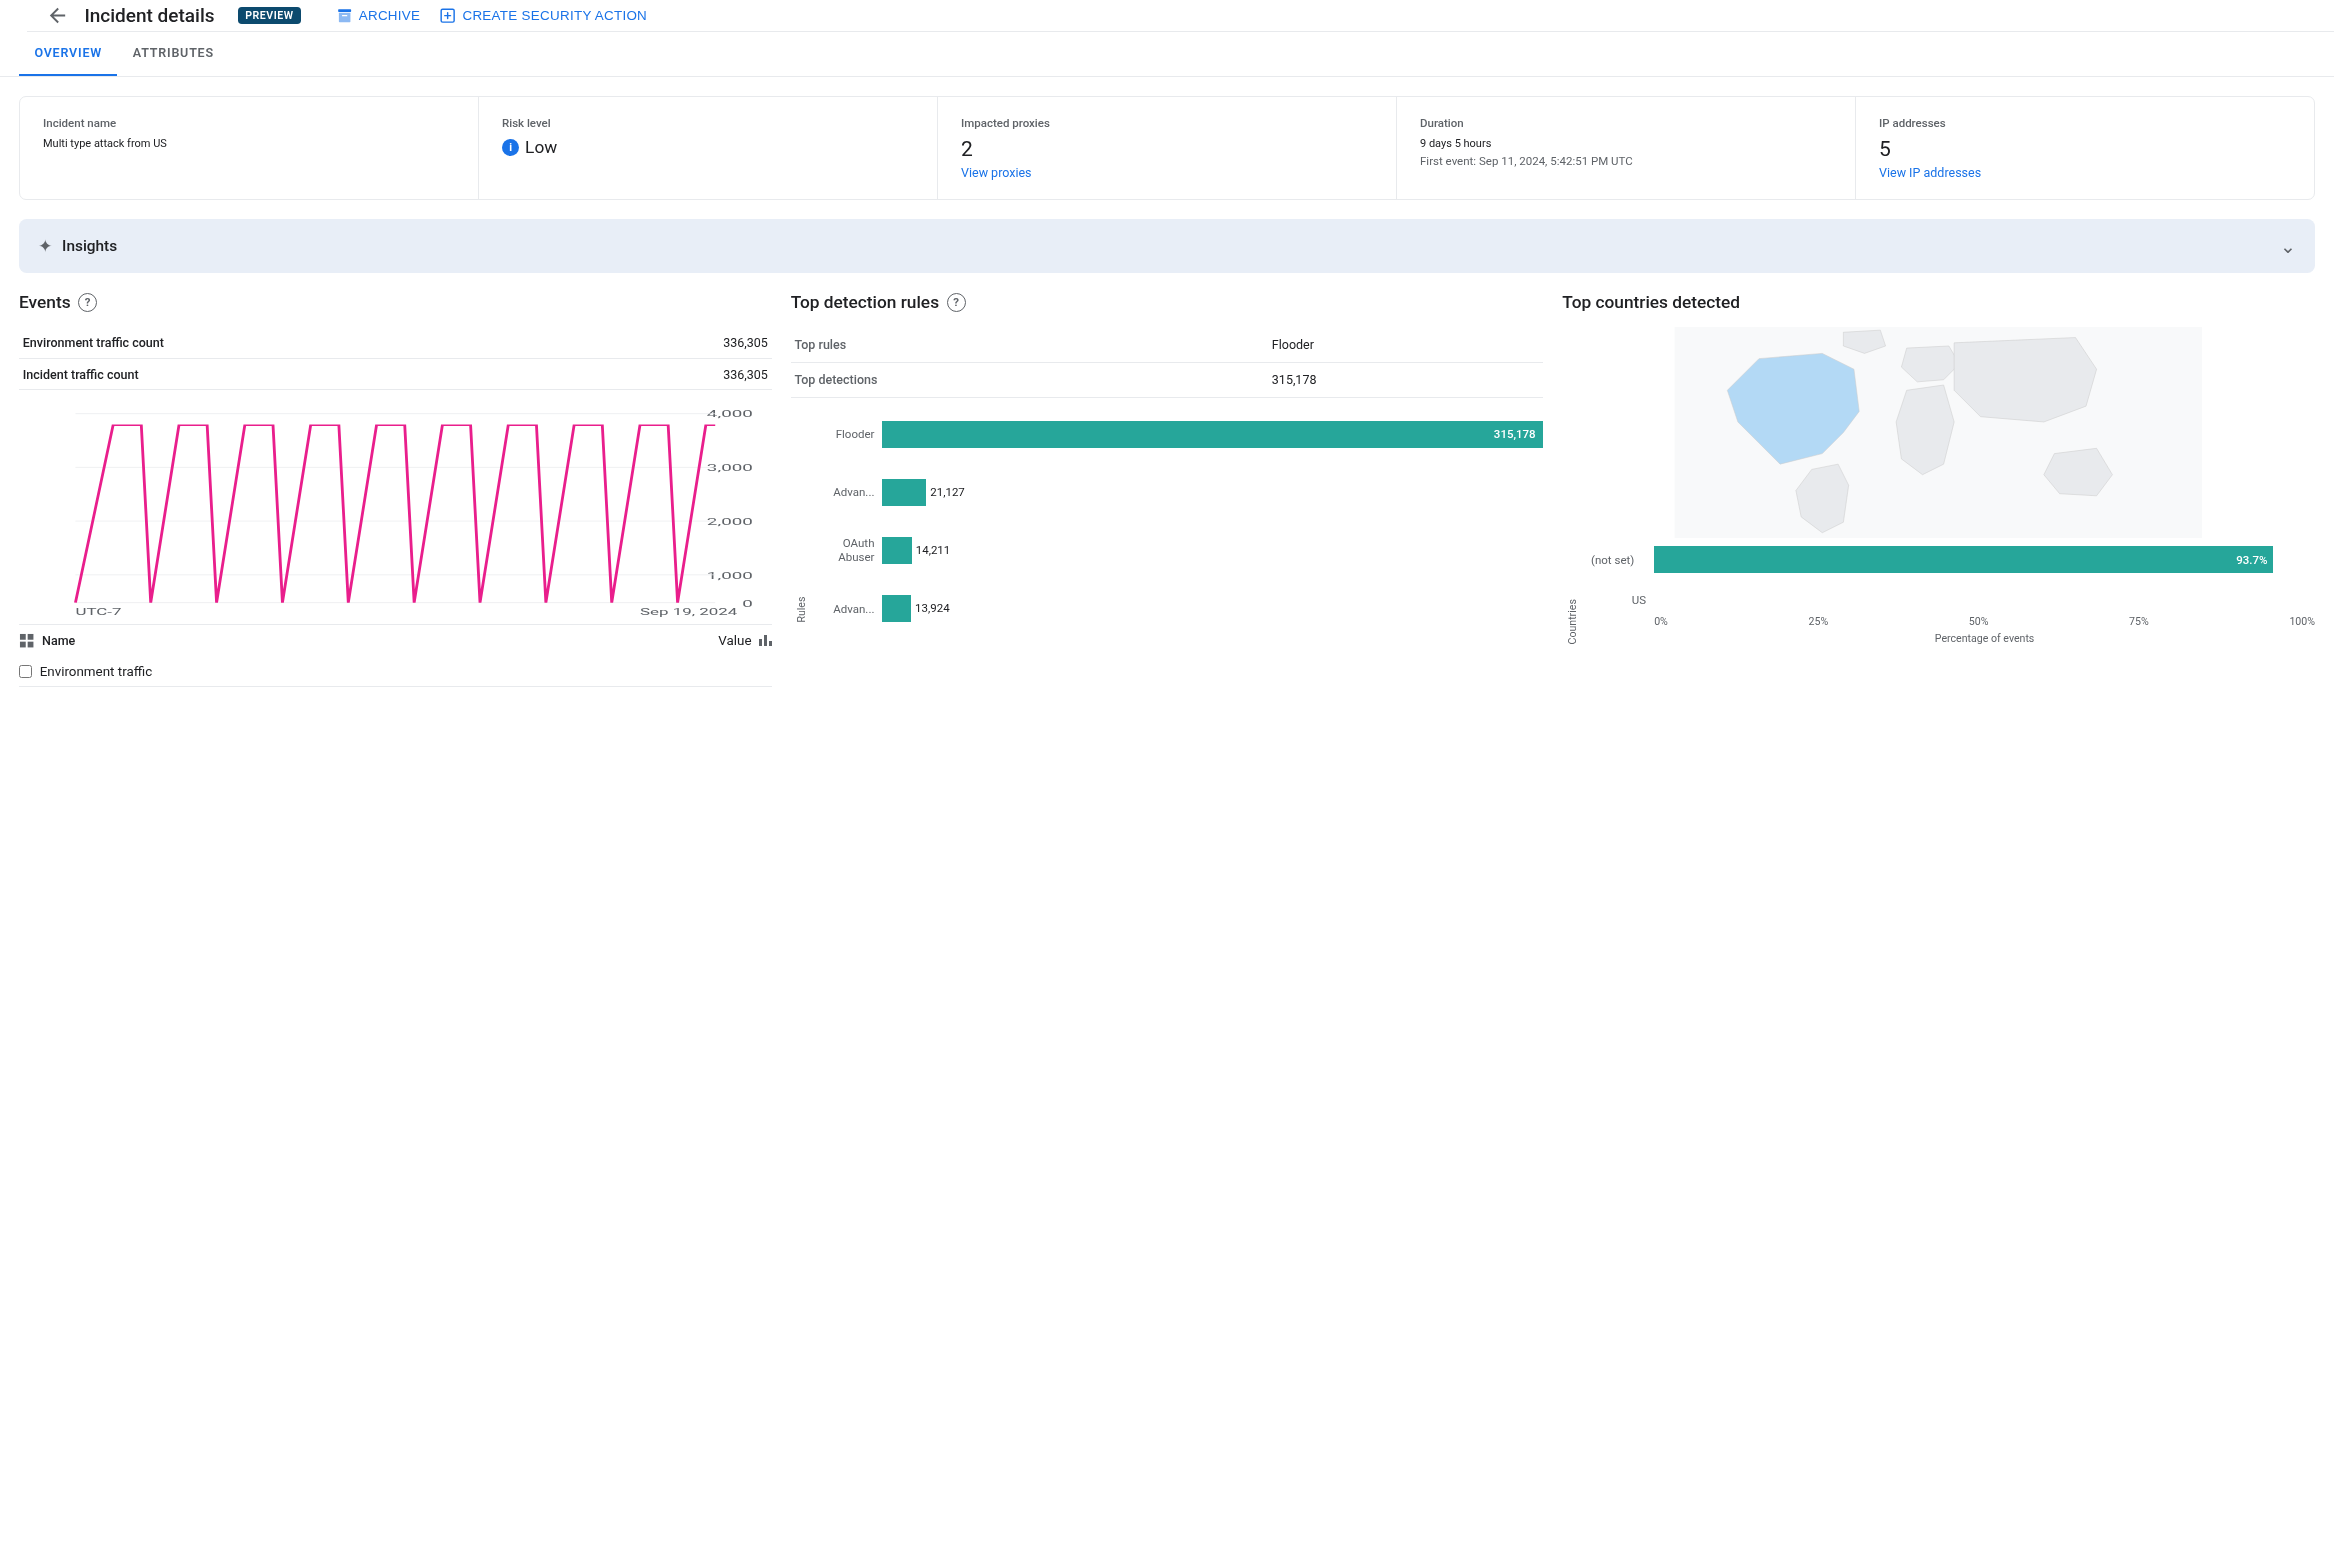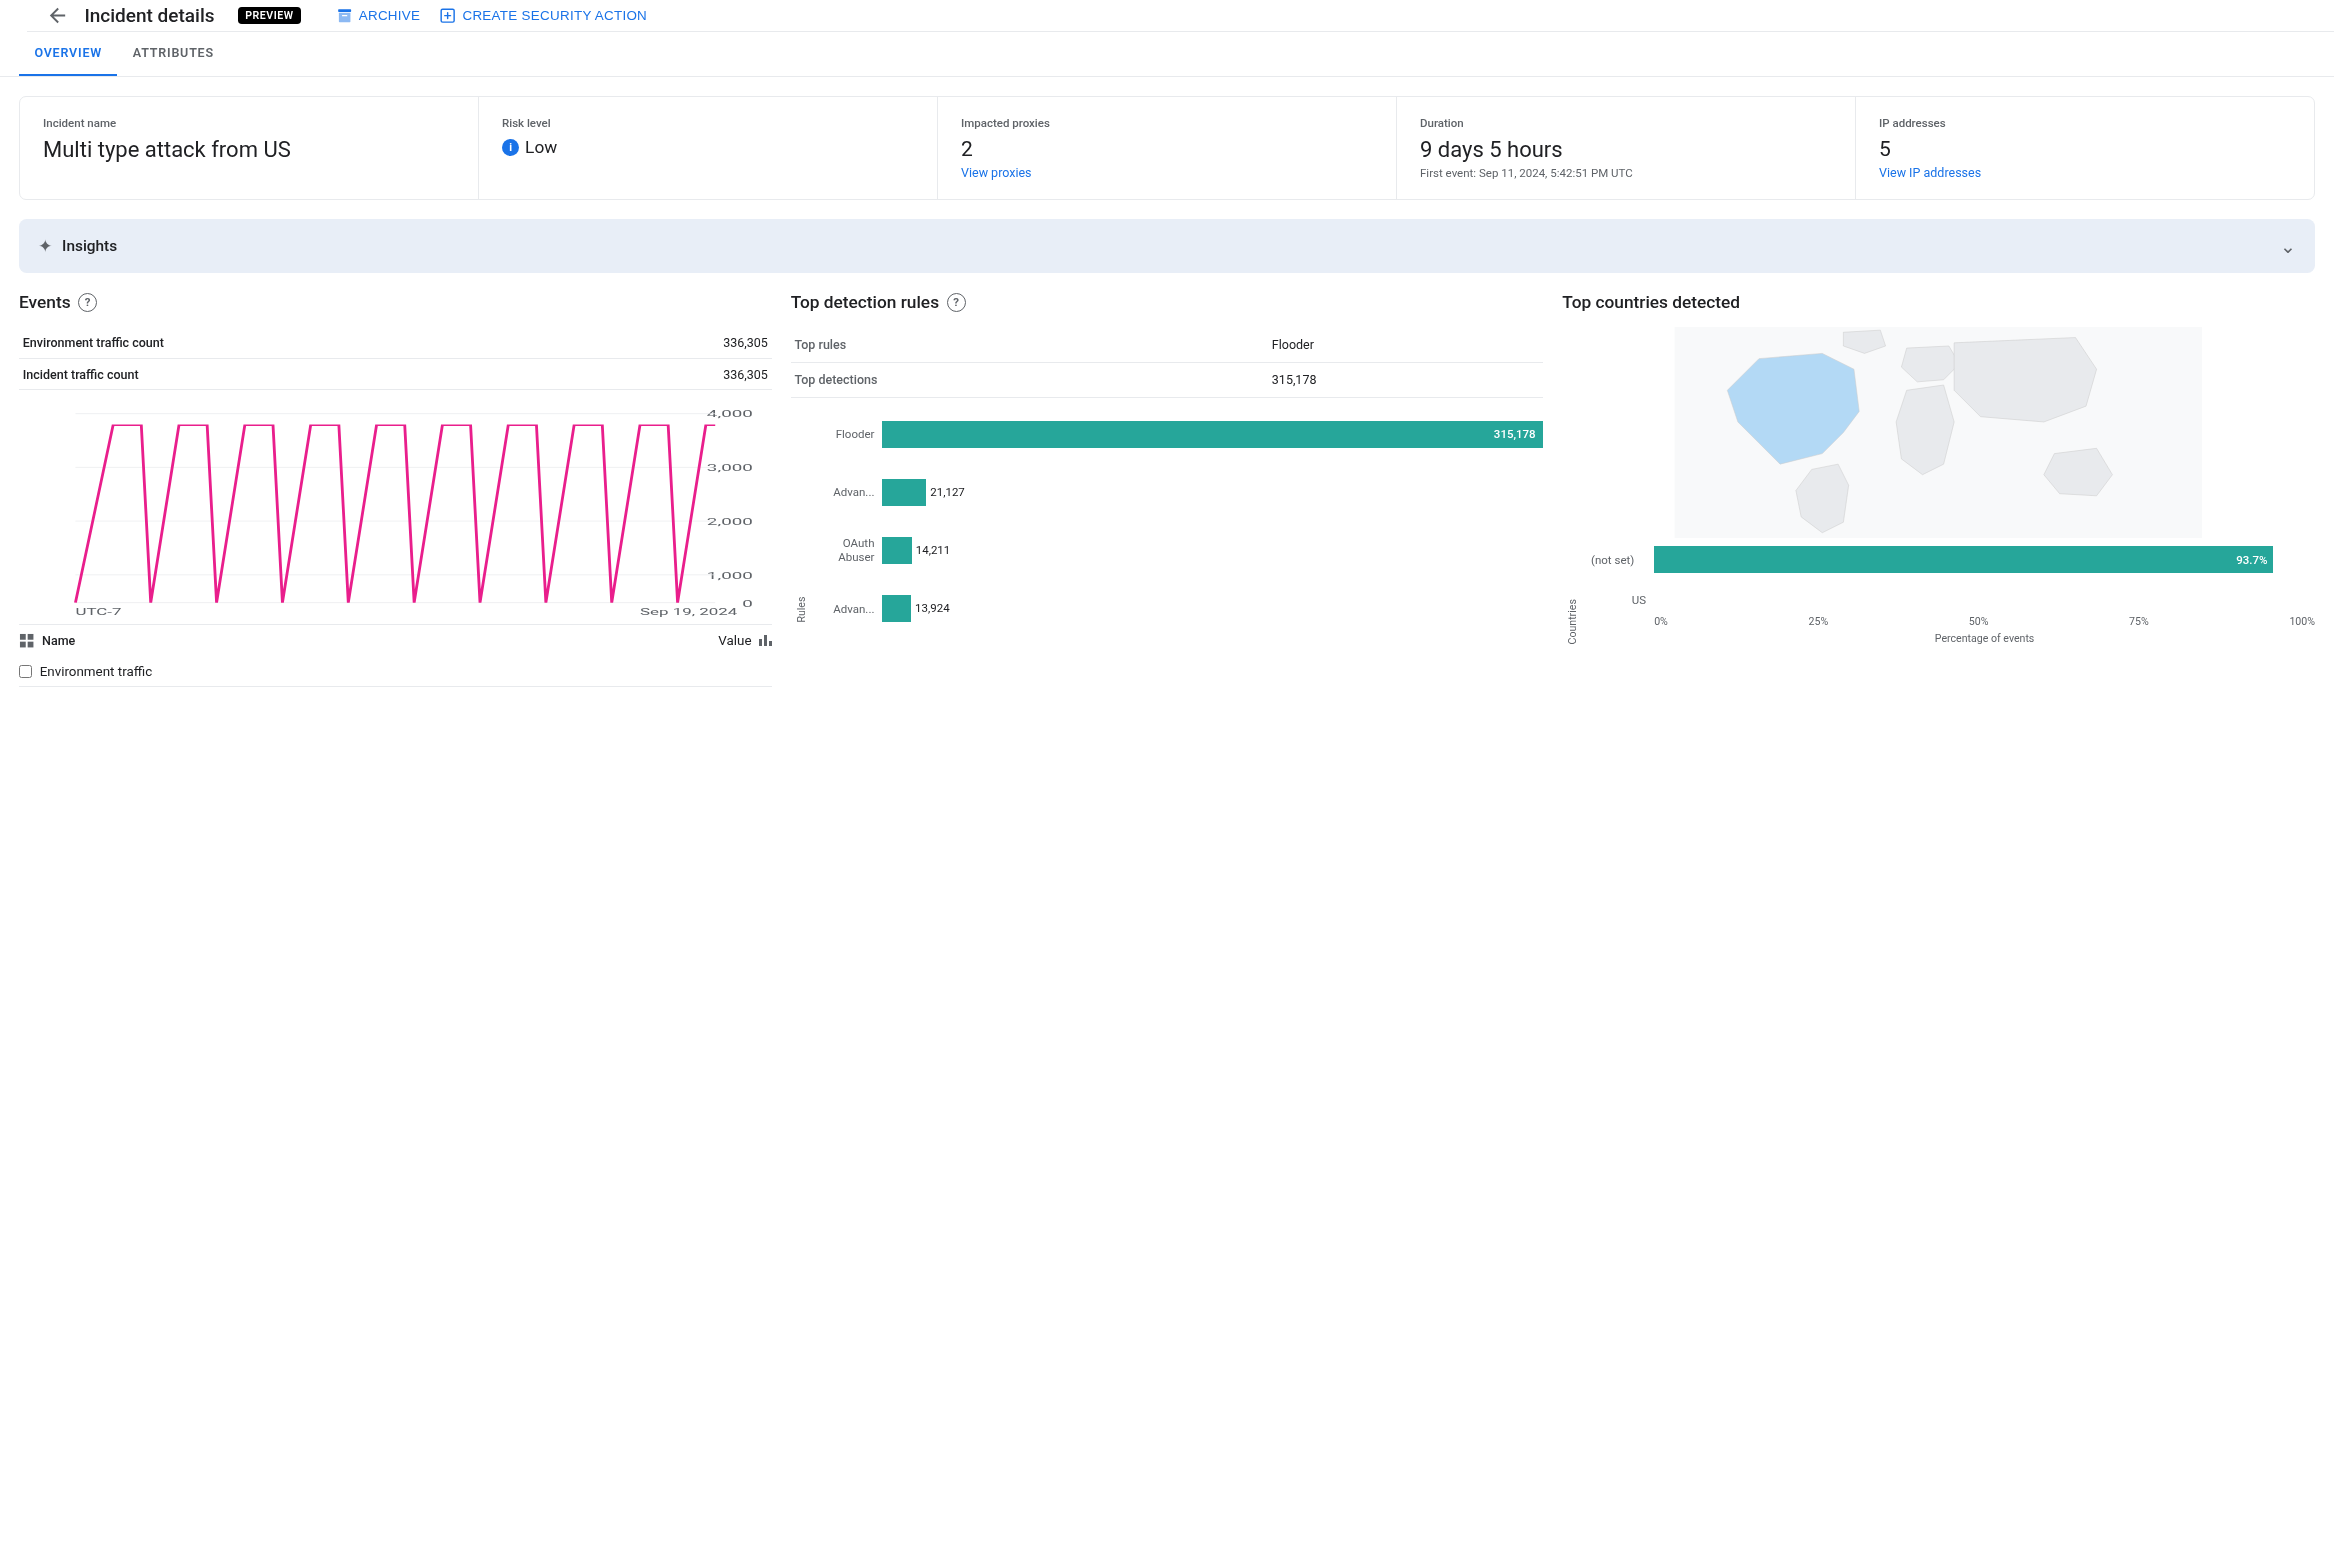--- a/index.html
+++ b/index.html
@@ -2,36 +2,36 @@
 <html><head>
   <meta charset="utf-8">
   <style>
     * { box-sizing: border-box; margin: 0; padding: 0; }
     body { font-family: 'Google Sans', Roboto, Arial, sans-serif; font-size: 13.4px; color: #202124; background: #fff; }
 
     
     .header { display: flex; align-items: center; padding: 4px 19px; border-bottom: 1px solid #e8eaed; gap: 15.4px; margin-left: 27px; }
     .back-btn { background: none; border: none; cursor: pointer; color: #5f6368; font-size: 19px; display: flex; align-items: center; }
     .header-title { font-size: 19px; font-weight: 500; color: #202124; margin-right: 7.7px; }
-    .preview-badge { background: #000000; color: #fff; font-size: 10.6px; font-weight: 600; padding: 1.9px 7.7px; border-radius: 3.8px; letter-spacing: 0.5px; }
+    .preview-badge { background: #0c4a6e; color: #fff; font-size: 10.6px; font-weight: 600; padding: 1.9px 7.7px; border-radius: 3.8px; letter-spacing: 0.5px; }
     .header-actions { display: flex; align-items: center; gap: 19px; margin-left: 19px; }
     .header-action-btn { display: flex; align-items: center; gap: 5.8px; background: none; border: none; cursor: pointer; color: #1a73e8; font-size: 13.4px; font-weight: 500; letter-spacing: 0.3px; }
     .header-action-btn svg { width: 17.3px; height: 17.3px; }
 
     
     .tabs { display: flex; border-bottom: 1px solid #e8eaed; padding: 0 19px; }
     .tab { padding: 13.4px 15.4px; font-size: 12.5px; font-weight: 600; letter-spacing: 0.8px; cursor: pointer; border-bottom: 2.9px solid transparent; color: #5f6368; text-transform: uppercase; }
     .tab.active { color: #1a73e8; border-bottom-color: #1a73e8; }
 
     
     .info-card { margin: 19px; border: 1px solid #e8eaed; border-radius: 7px; display: flex; }
     .info-section { padding: 19px 23px; flex: 1; border-right: 1px solid #e8eaed; }
     .info-section:last-child { border-right: none; }
     .info-label { font-size: 11.5px; font-weight: 500; color: #5f6368; margin-bottom: 7.7px; }
-    .info-value { font-size: 22px; font-weight: 400; color: #202124; }
+    .info-value { font-size: 11px; font-weight: 400; color: #202124; }
     .info-value.large { font-size: 21px; }
     .info-link { color: #1a73e8; font-size: 12.5px; cursor: pointer; text-decoration: none; display: block; margin-top: 3.8px; }
     .info-sub { font-size: 11.5px; color: #5f6368; margin-top: 3.8px; }
     .risk-low { display: flex; align-items: center; gap: 5.8px; font-size: 17.3px; }
     .risk-icon { width: 17.3px; height: 17.3px; background: #1a73e8; border-radius: 50%; color: #fff; font-size: 10.6px; font-weight: 700; display: flex; align-items: center; justify-content: center; }
 
     
     .insights-bar { margin: 0 19px 19px; background: #e8eef7; border-radius: 7.7px; padding: 15.4px 19px; display: flex; align-items: center; justify-content: space-between; cursor: pointer; }
     .insights-left { display: flex; align-items: center; gap: 9.6px; font-size: 15.4px; font-weight: 500; color: #202124; }
     .insights-icon { color: #5f6368; font-size: 17.3px; }

